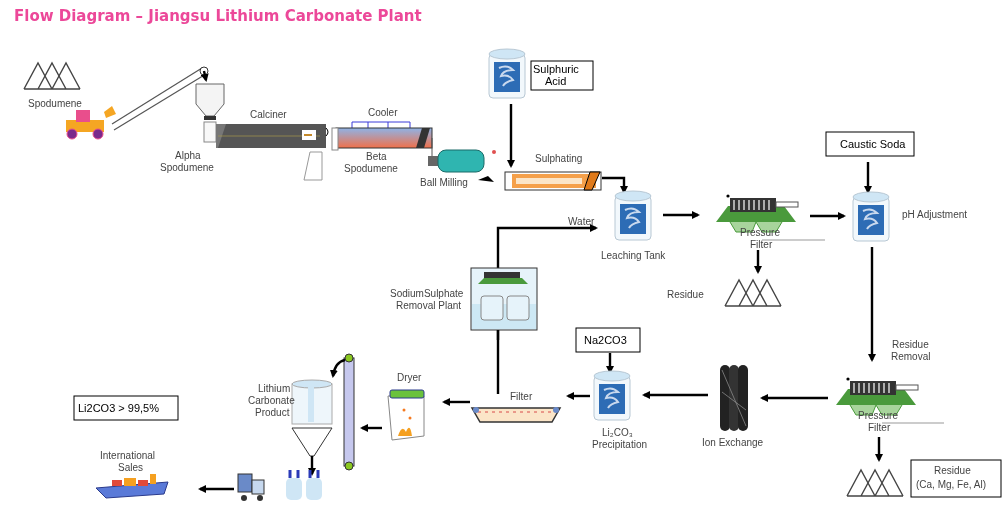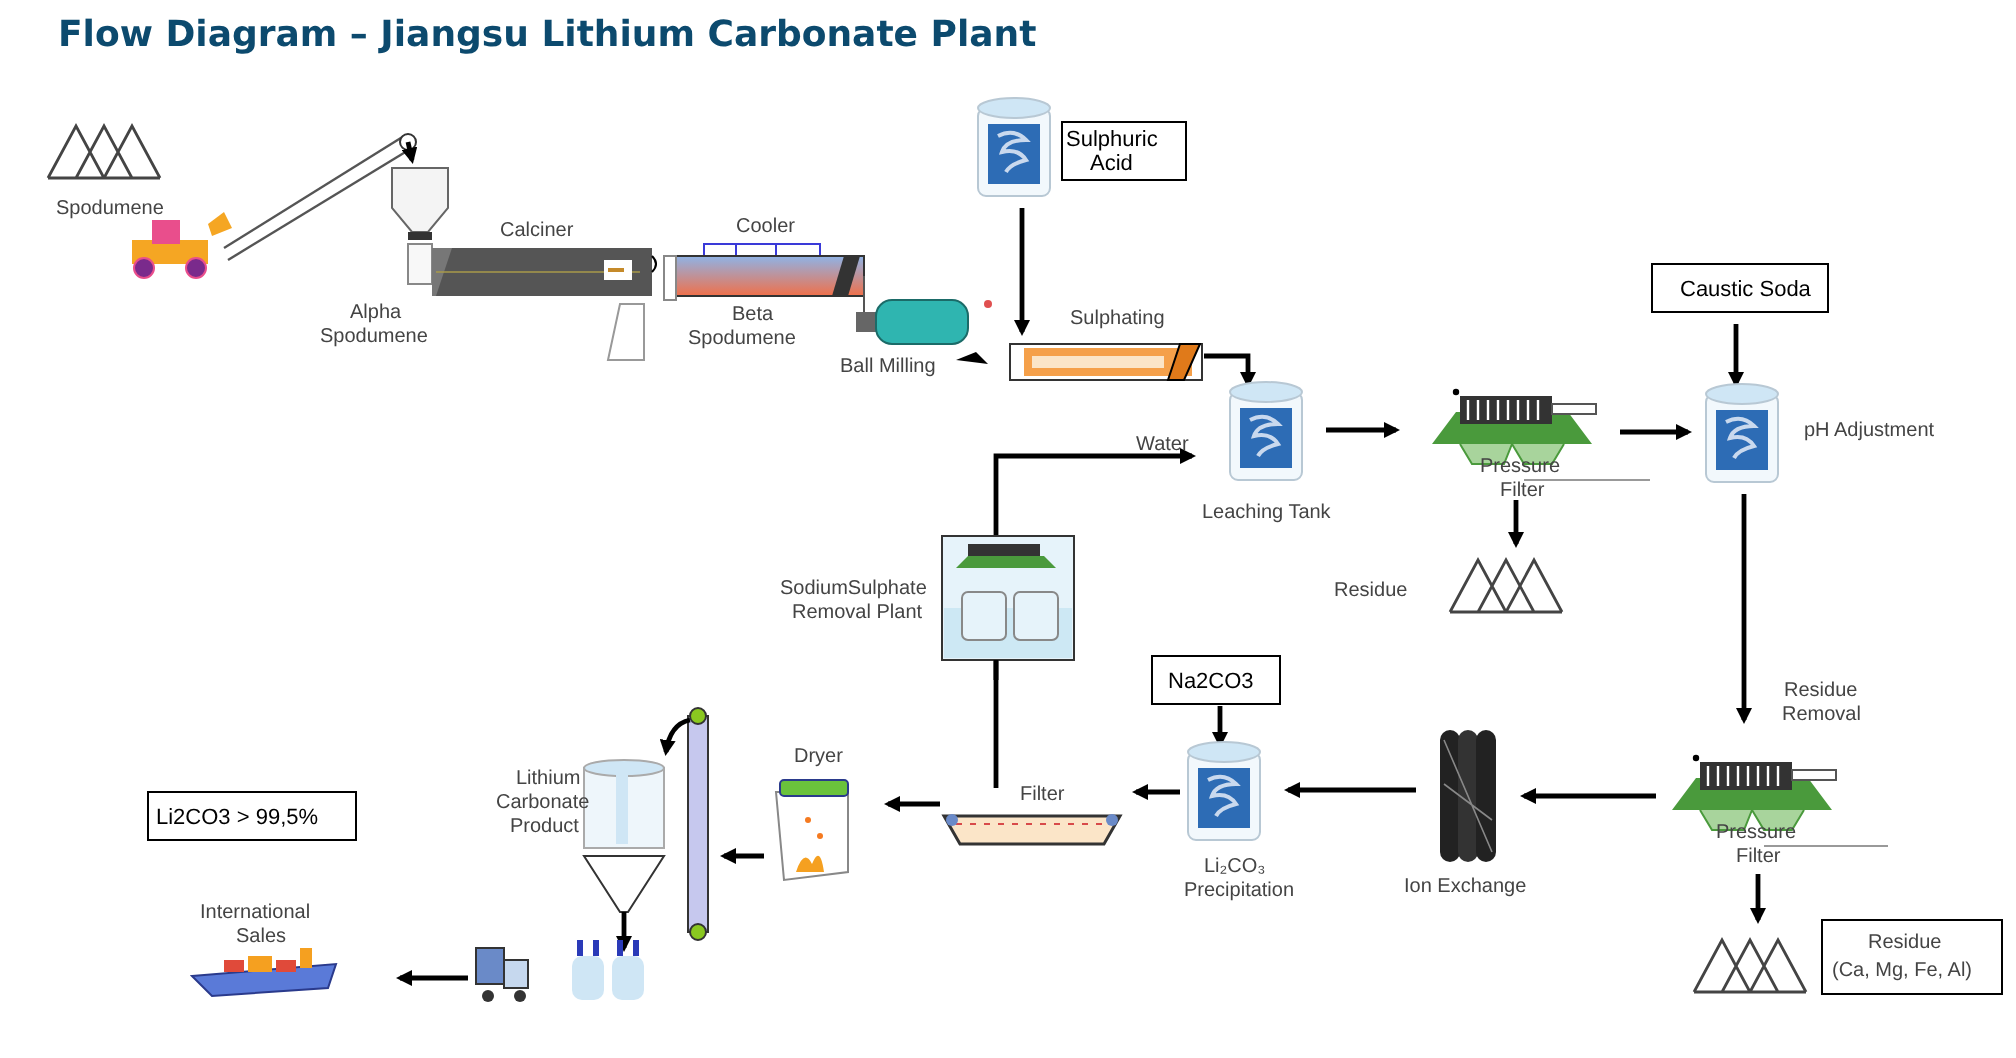--- a/index.html
+++ b/index.html
@@ -1,17 +1,17 @@
 <!DOCTYPE html>
 <html><head>
 <meta charset="utf-8">
 <style>
   html,body{margin:0;padding:0;background:#fff;}
   body{width:1008px;height:529px;position:relative;overflow:hidden;font-family:"Liberation Sans",sans-serif;}
-  #title{position:absolute;left:29px;top:7px;font-family:"DejaVu Sans",sans-serif;font-weight:bold;font-size:18px;color:#0c4a6e;}
+  #title{position:absolute;left:14px;top:7px;font-family:"DejaVu Sans",sans-serif;font-weight:bold;font-size:15px;color:#ec4899;}
   svg#diagram{position:absolute;left:0;top:0;}
   .lbl{font-family:"Liberation Sans",sans-serif;font-size:10px;fill:#444;}
   .boxlbl{font-family:"Liberation Sans",sans-serif;font-size:11px;fill:#000;}
   .arrow{stroke:#000;stroke-width:2.4;fill:none;}
 </style>
 </head>
 <body>
 
 <div id="title">Flow Diagram – Jiangsu Lithium Carbonate Plant</div>
 

